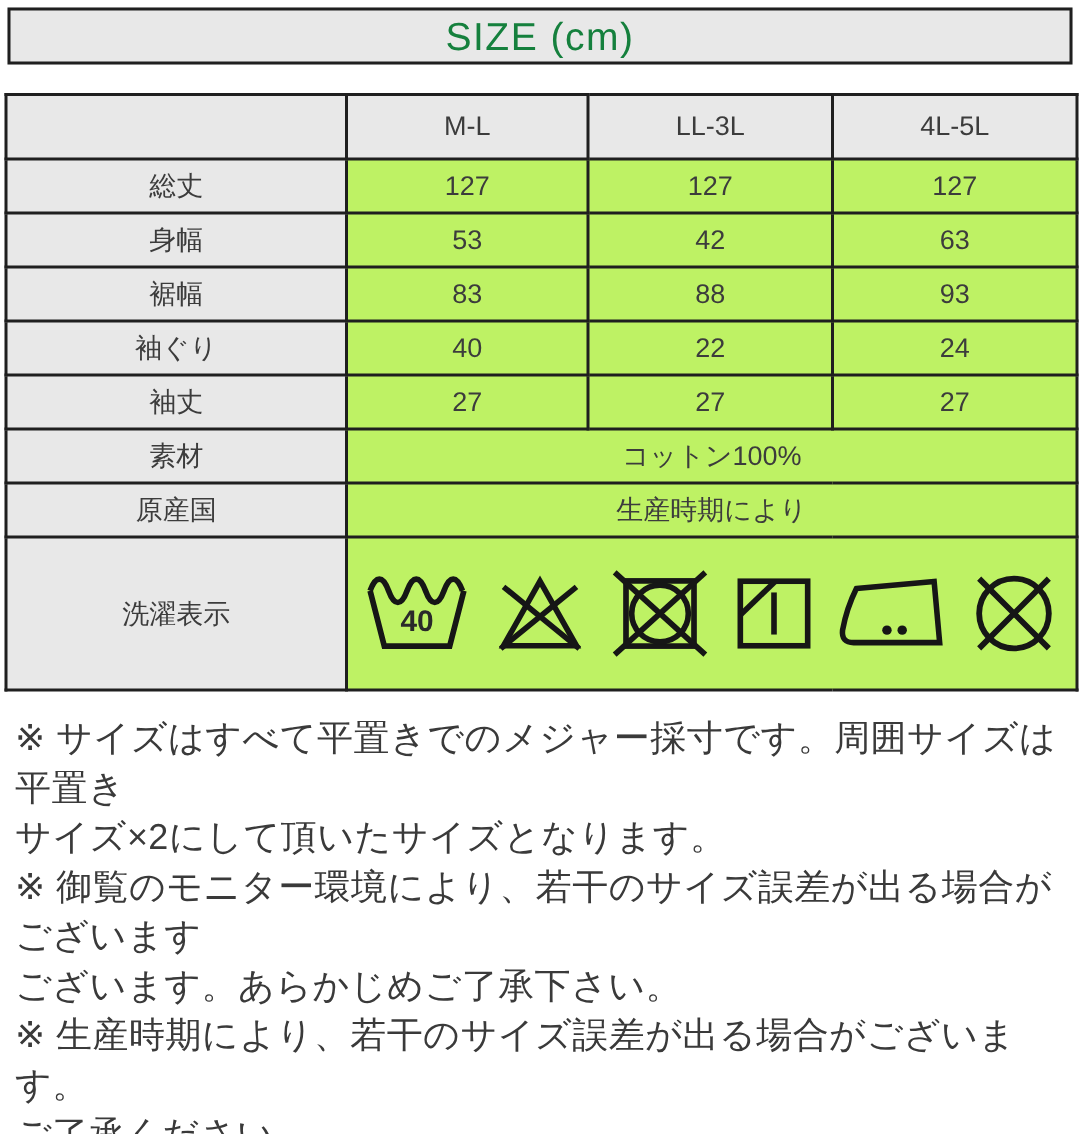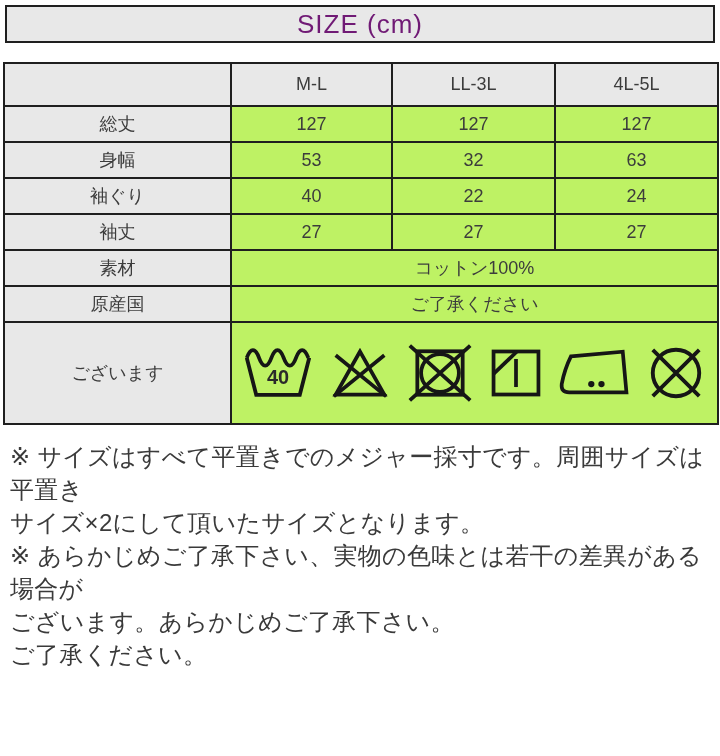--- a/index.html
+++ b/index.html
@@ -8,21 +8,21 @@
     font-family:"Liberation Sans","DejaVu Sans",sans-serif;
     color:#3c3c3c;
     -webkit-font-smoothing:antialiased;
   }
   .title-box{
     margin:5px 5px 0 5px;
     height:34px;
     background:#e8e8e8;
     border:2px solid #1f1f1f;
     display:flex;align-items:center;justify-content:center;
-    font-size:26px;letter-spacing:1px;color:#701a75;
+    font-size:26px;letter-spacing:1px;color:#15803d;
     font-weight:400;
   }
   table.size-table{
     border-collapse:collapse;
     margin:19px 3px 0 3px;
     width:714px;
     table-layout:fixed;
   }
   .size-table td{
     border:2px solid #1f1f1f;
@@ -74,45 +74,51 @@
   </tr>
   <tr class="m-row">
     <td class="hdr">総丈</td>
     <td>127</td>
     <td>127</td>
     <td>127</td>
   </tr>
   <tr class="m-row">
     <td class="hdr">身幅</td>
     <td>53</td>
-    <td>32</td>
+    <td>42</td>
     <td>63</td>
+  </tr>
+  <tr class="m-row">
+    <td class="hdr">裾幅</td>
+    <td>83</td>
+    <td>88</td>
+    <td>93</td>
   </tr>
   <tr class="m-row">
     <td class="hdr">袖ぐり</td>
     <td>40</td>
     <td>22</td>
     <td>24</td>
   </tr>
   <tr class="m-row">
     <td class="hdr">袖丈</td>
     <td>27</td>
     <td>27</td>
     <td>27</td>
   </tr>
   <tr class="m-row">
     <td class="hdr">素材</td>
     <td colspan="3">コットン100%</td>
   </tr>
   <tr class="m-row">
     <td class="hdr">原産国</td>
-    <td colspan="3">ご了承ください</td>
+    <td colspan="3">生産時期により</td>
   </tr>
   <tr class="care-row">
-    <td class="hdr">ございます</td>
+    <td class="hdr">洗濯表示</td>
     <td colspan="3">
       <div class="care-icons">
         <span>
           <svg width="72" height="56" viewBox="0 0 76 58">
             <path d="M5,13 c4,-11 9,-11 13,0 c4,11 9,11 13,0 c4,-11 9,-11 13,0 c4,11 9,11 13,0 c4,-11 9,-11 13,0"></path>
             <path d="M5,13 L15,52 L61,52 L71,13"></path>
             <text x="38" y="41" font-size="21" text-anchor="middle">40</text>
           </svg>
         </span>
         <span>
@@ -150,16 +156,17 @@
         </span>
       </div>
     </td>
   </tr>
 </tbody>
   </table>
 
 <div class="notes">
   <div>※ サイズはすべて平置きでのメジャー採寸です。周囲サイズは平置き</div>
   <div>サイズ×2にして頂いたサイズとなります。</div>
-  <div>※ あらかじめご了承下さい、実物の色味とは若干の差異がある場合が</div>
+  <div>※ 御覧のモニター環境により、若干のサイズ誤差が出る場合がございます</div>
   <div>ございます。あらかじめご了承下さい。</div>
+  <div>※ 生産時期により、若干のサイズ誤差が出る場合がございます。</div>
   <div>ご了承ください。</div>
 </div>
 
 </body></html>

